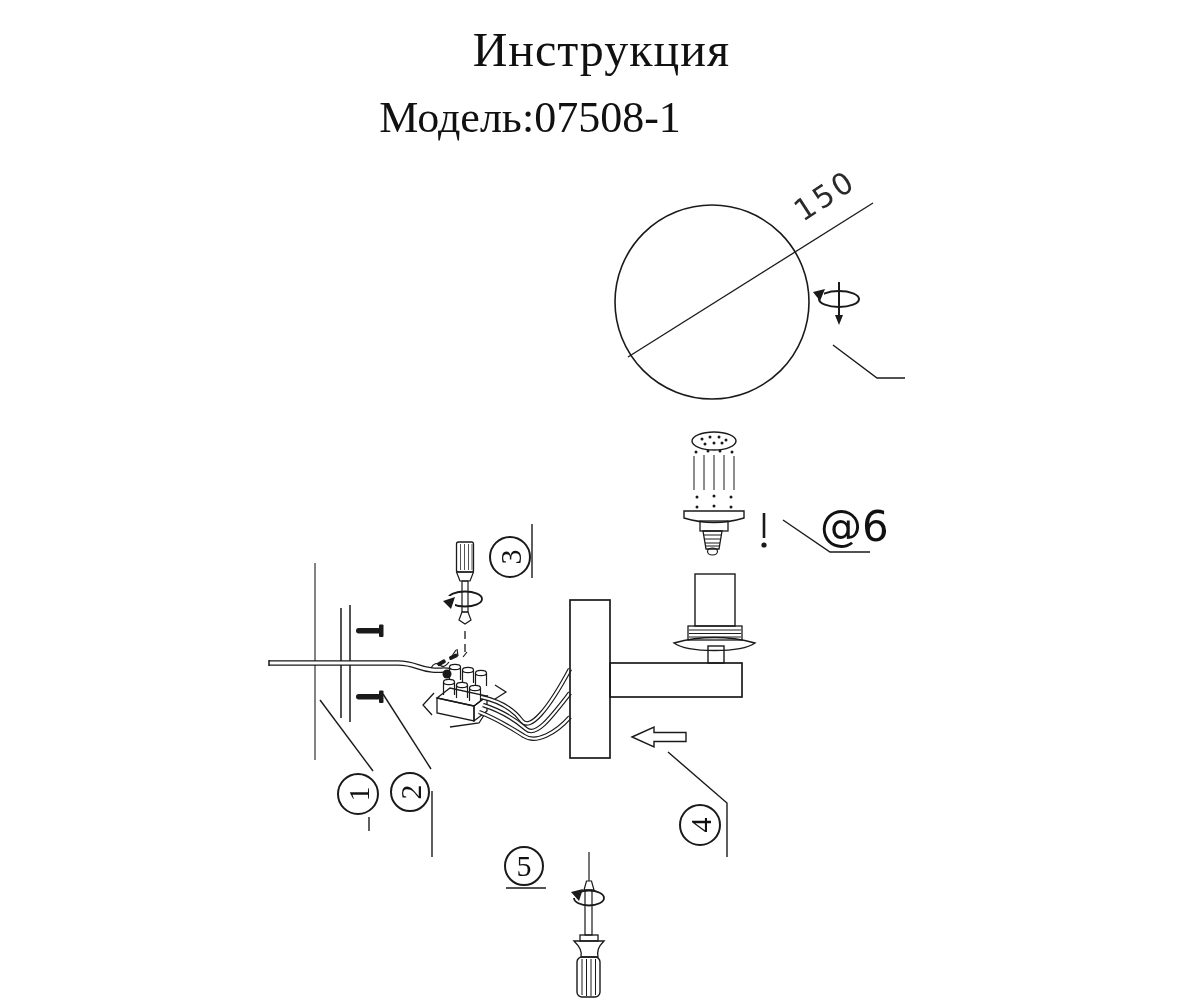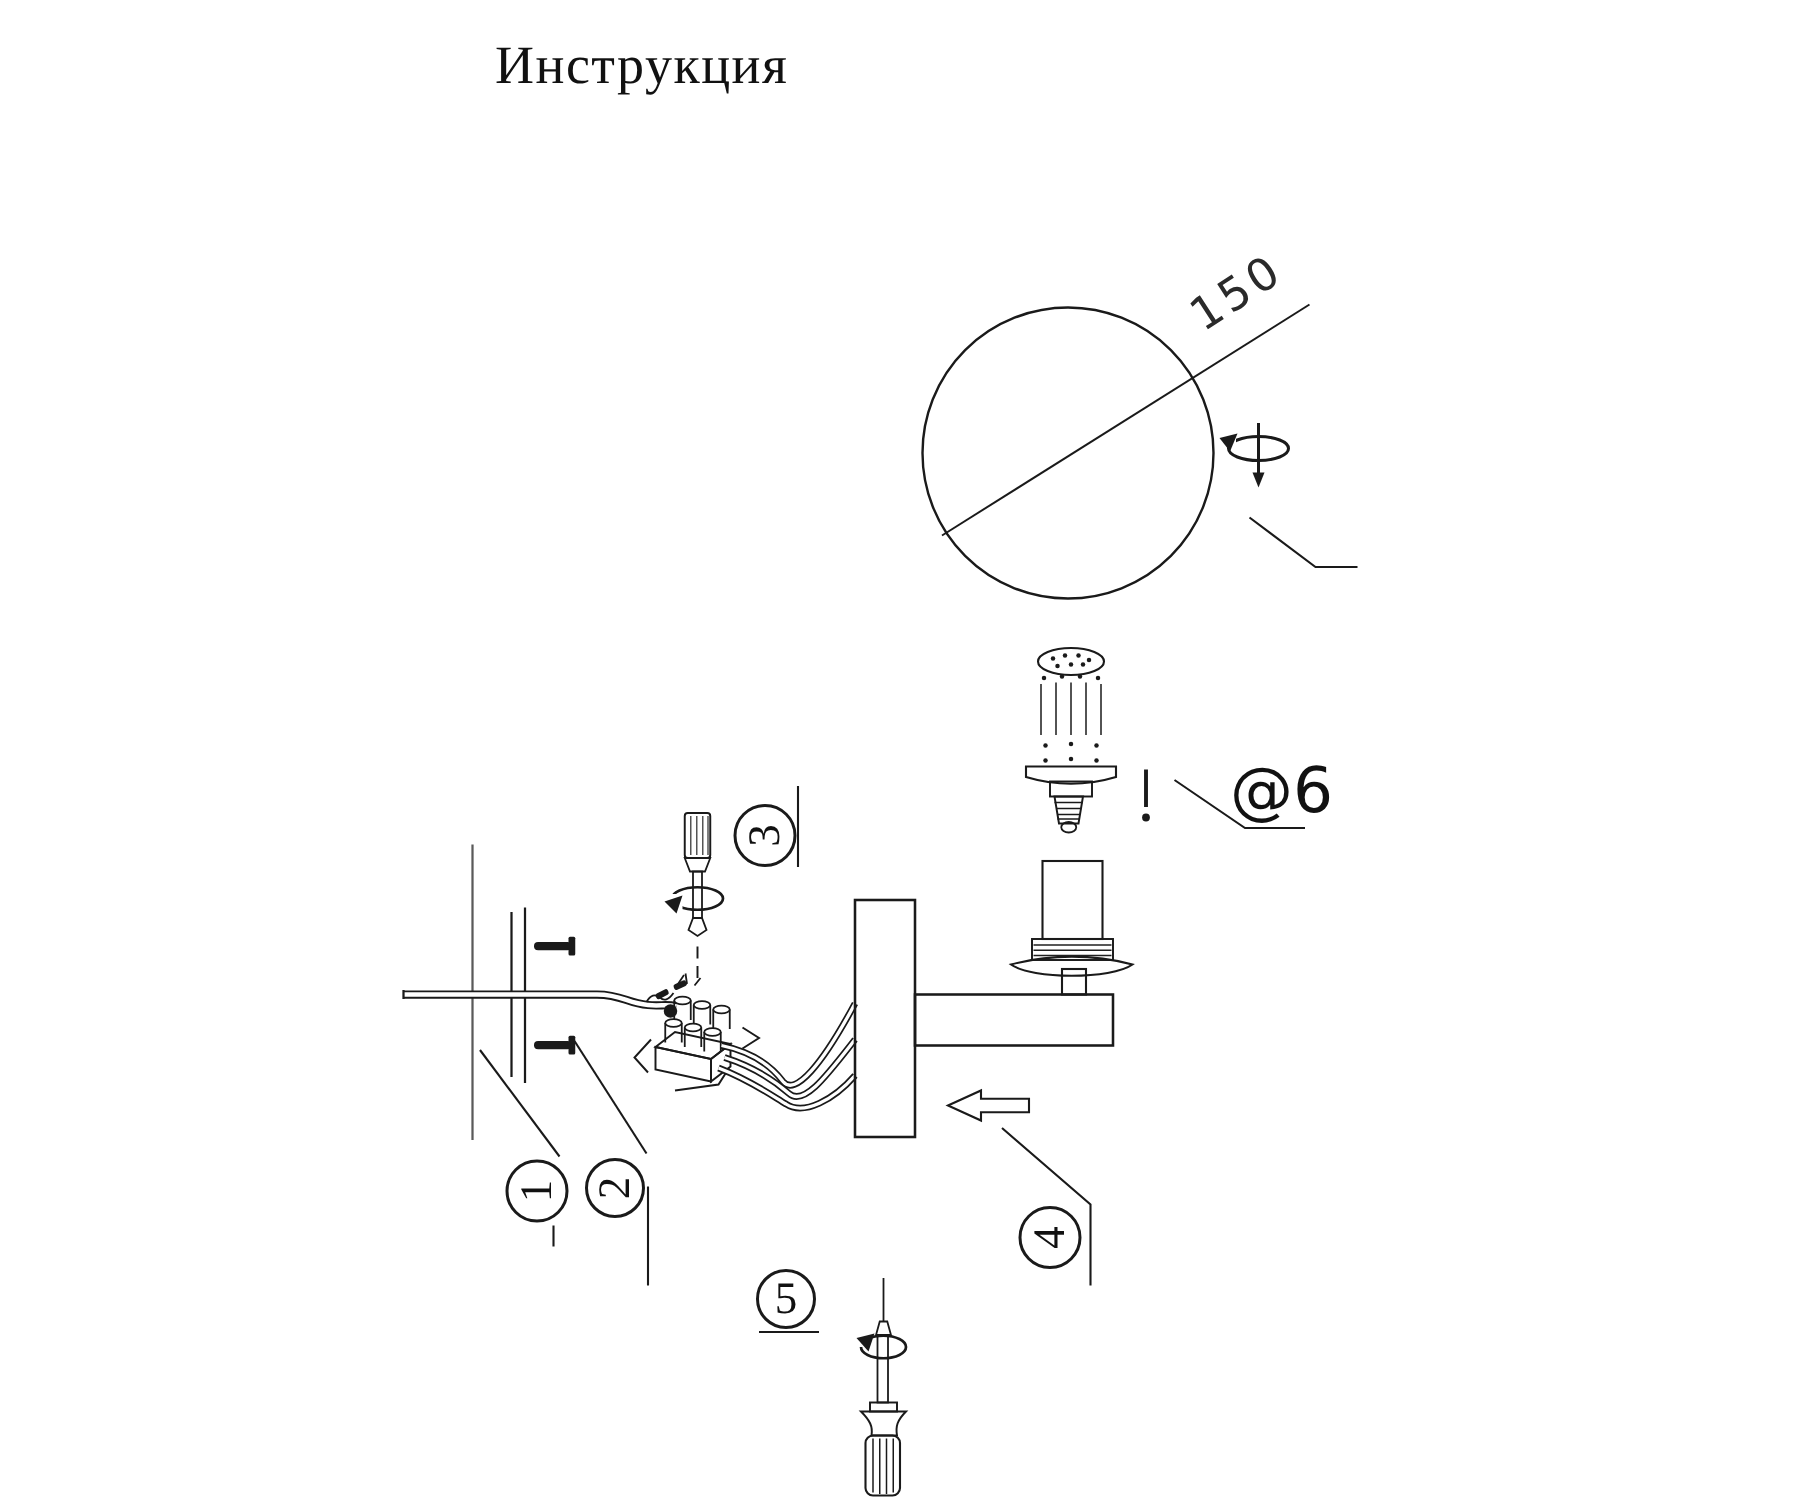--- a/index.html
+++ b/index.html
@@ -1,19 +1,19 @@
 <!DOCTYPE html>
 <html><head>
 <meta charset="utf-8">
 <style>
   html,body{margin:0;padding:0;background:#fff;}
   .canvas{position:relative;width:1200px;height:1000px;background:#ffffff;overflow:hidden;
           font-family:"Liberation Serif",serif;color:#111;}
-  .title{position:absolute;left:330px;top:22px;width:400px;text-align:left;
-         font-size:36px;letter-spacing:1px;white-space:nowrap;}
+  .title{position:absolute;left:330px;top:22px;width:400px;text-align:right;
+         font-size:48px;letter-spacing:1px;white-space:nowrap;}
   .subtitle{position:absolute;left:330px;top:92px;width:400px;text-align:center;
          font-size:44px;white-space:nowrap;}
   .dim-label{position:absolute;left:797px;top:196px;font-family:"DejaVu Sans",sans-serif;
          font-size:30px;color:#2a2a2a;letter-spacing:3px;transform:rotate(-33deg);
          transform-origin:left center;white-space:nowrap;}
   .gauge-label{position:absolute;left:820px;top:502px;font-family:"DejaVu Sans",sans-serif;
          font-size:42px;color:#111;white-space:nowrap;}
   .callout{position:absolute;border:2px solid #1a1a1a;border-radius:50%;background:#fff;
          display:flex;align-items:center;justify-content:center;font-size:30px;line-height:1;}
   .callout span{display:block;}
@@ -25,20 +25,21 @@
   #c5{left:504px;top:846px;width:36px;height:36px;}
   svg{position:absolute;left:0;top:0;}
   .ln{stroke:#1a1a1a;fill:none;}
 </style>
 </head>
 <body>
 
 <div class="canvas">
 
   <div class="title">Инструкция</div>
+  <div class="subtitle">Модель:07508-1</div>
   <div class="dim-label">150</div>
   <div class="gauge-label">@6</div>
 
   <svg width="1200" height="1000" viewBox="0 0 1200 1000">
 
     <g class="ln" stroke-width="1.6">
       <circle cx="712" cy="302" r="97"></circle>
       <line x1="628" y1="357" x2="873" y2="203" stroke-width="1.3"></line>
     </g>
 

